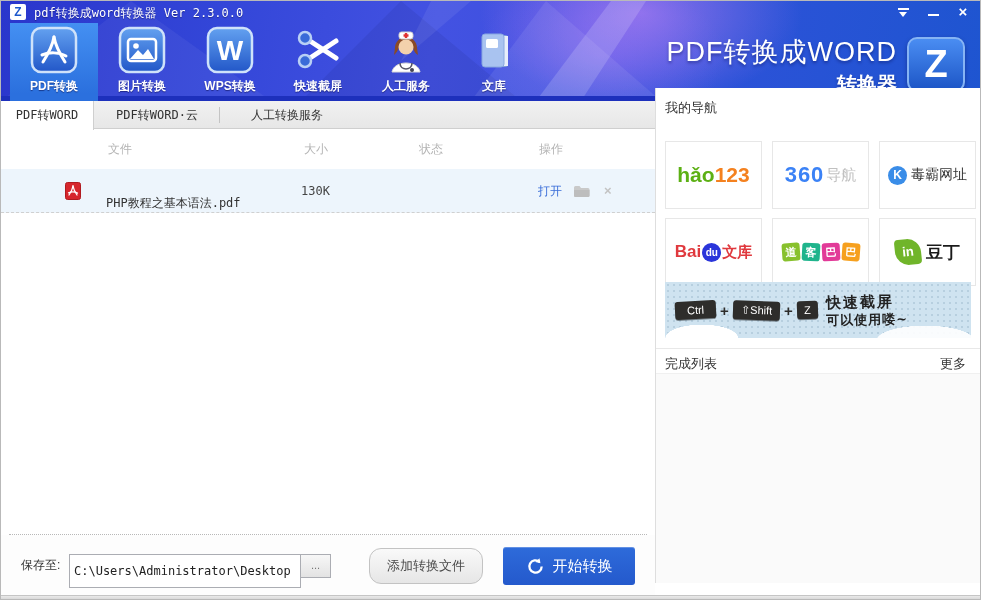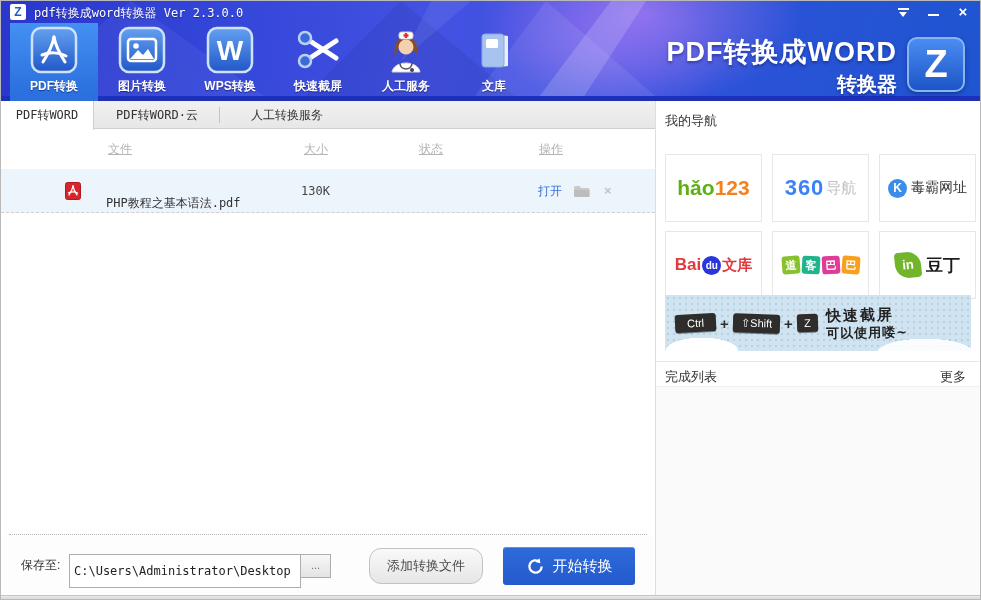--- a/index.html
+++ b/index.html
@@ -35,41 +35,41 @@
   
   .toolbar { position:absolute; left:9px; top:22px; height:78px; display:flex; }
   .tool-item { width:88px; height:78px; position:relative; cursor:pointer; }
   .tool-item.active { background:linear-gradient(180deg,#4490f2 0%,#2b70de 90%); }
   .tool-icon { position:absolute; left:50%; top:3px; transform:translateX(-50%); }
   .tool-label { position:absolute; left:0; right:0; bottom:6px; text-align:center; color:#fff;
     font-size:12px; font-weight:bold; text-shadow:0 1px 1px rgba(0,0,60,.5); }
 
   
   .brand { position:absolute; right:85px; top:33px; text-align:right; color:#fff; }
-  .brand-l1 { font-size:27px; font-weight:bold; letter-spacing:1px; text-shadow:0 2px 3px rgba(10,20,90,.45); }
+  .brand-l1 { font-size:27px; font-weight:normal; letter-spacing:1px; text-shadow:0 2px 3px rgba(10,20,90,.45); }
   .brand-l2 { font-size:20px; font-weight:bold; margin-top:1px; text-shadow:0 2px 3px rgba(10,20,90,.45); }
   .brand-logo { position:absolute; right:17px; top:36px; width:58px; height:55px; border-radius:10px;
     background:linear-gradient(180deg,#4a8df2,#1c55c6); border:2px solid #86b4f4;
     color:#fff; font-size:38px; font-weight:bold; text-align:center; line-height:51px;
     box-shadow:0 2px 4px rgba(0,0,50,.35); }
 
   
   .main { position:absolute; left:0; top:100px; width:654px; height:495px; background:#fff; }
 
   .tabstrip { position:absolute; left:0; top:0; width:654px; height:28px;
     background:linear-gradient(#f1f1f1,#e7e7e7); border-bottom:1px solid #cfcfcf; }
   .tab { position:absolute; top:0; height:28px; font-size:12px; color:#333;
     font-family:"DejaVu Sans Mono", monospace; text-align:center; line-height:28px; cursor:pointer; }
   .tab.active { left:0; width:93px; background:#fff; border-right:1px solid #cfcfcf; height:29px; }
   .tab.t2 { left:94px; width:124px; }
   .tab.t3 { left:219px; width:134px; }
   .tab-div { position:absolute; left:218px; top:6px; width:1px; height:16px; background:#c4c4c4; }
 
   .thead { position:absolute; left:0; top:29px; width:654px; height:39px; }
-  .th { position:absolute; top:0; height:39px; line-height:39px; font-size:12px; color:#b4b4b4;text-decoration:underline; }
+  .th { position:absolute; top:0; height:39px; line-height:39px; font-size:12px; color:#b4b4b4; }
   .th.c1 { left:107px; } .th.c2 { left:303px; } .th.c3 { left:418px; } .th.c4 { left:538px; }
 
   .frow { position:absolute; left:0; top:68px; width:654px; height:44px; background:#edf5fc;
     border-bottom:1px dashed #d0d0d0; cursor:default; }
   .pdf-file-ic { position:absolute; left:64px; top:13px; }
   .fname { position:absolute; left:105px; top:12px; height:44px; line-height:44px; font-size:12px; color:#333;
     font-family:"DejaVu Sans Mono", monospace; }
   .fsize { position:absolute; left:300px; top:0; height:44px; line-height:44px; font-size:12px; color:#444;
     font-family:"DejaVu Sans Mono", monospace; }
   .fopen { position:absolute; left:537px; top:0; height:44px; line-height:44px; font-size:12px;
@@ -89,21 +89,21 @@
     line-height:20px; cursor:pointer; }
   .add-btn { position:absolute; left:368px; top:13px; width:114px; height:36px; border:1px solid #c3c3c3;
     border-radius:12px; background:linear-gradient(#f9f9f9,#e6e6e6); color:#4a4a4a; font-size:13px;
     text-align:center; line-height:34px; cursor:pointer; }
   .start-btn { position:absolute; left:502px; top:12px; width:132px; height:38px; border-radius:3px;
     background:linear-gradient(#2e6bda,#2459cc); color:#fff; font-size:15px; display:flex;
     align-items:center; justify-content:center; gap:8px; cursor:pointer;
     box-shadow:inset 0 1px 0 rgba(255,255,255,.25); }
 
   
-  .sidebar { position:absolute; left:654px; top:100px; width:327px; height:495px; background:#fff;
+  .sidebar { position:absolute; left:654px; top:87px; width:327px; height:495px; background:#fff;
     border-left:1px solid #dedede; }
   .nav-title { position:absolute; left:9px; top:11px; font-size:13px; color:#333; }
   .site-tile { position:absolute; width:97px; height:68px; background:#fff; border:1px solid #e7e7e7;
     display:flex; align-items:center; justify-content:center; cursor:pointer;margin-top:12px; }
   .st-r1 { top:41px; } .st-r2 { top:118px; }
   .st-c1 { left:9px; } .st-c2 { left:116px; } .st-c3 { left:223px; }
 
   .hao-g { color:#5cb014; font-weight:bold; font-size:21px; }
   .hao-o { color:#f4811f; font-weight:bold; font-size:21px; }
   .g360 { color:#3b82f6; font-weight:bold; font-size:22px; letter-spacing:1px; }

